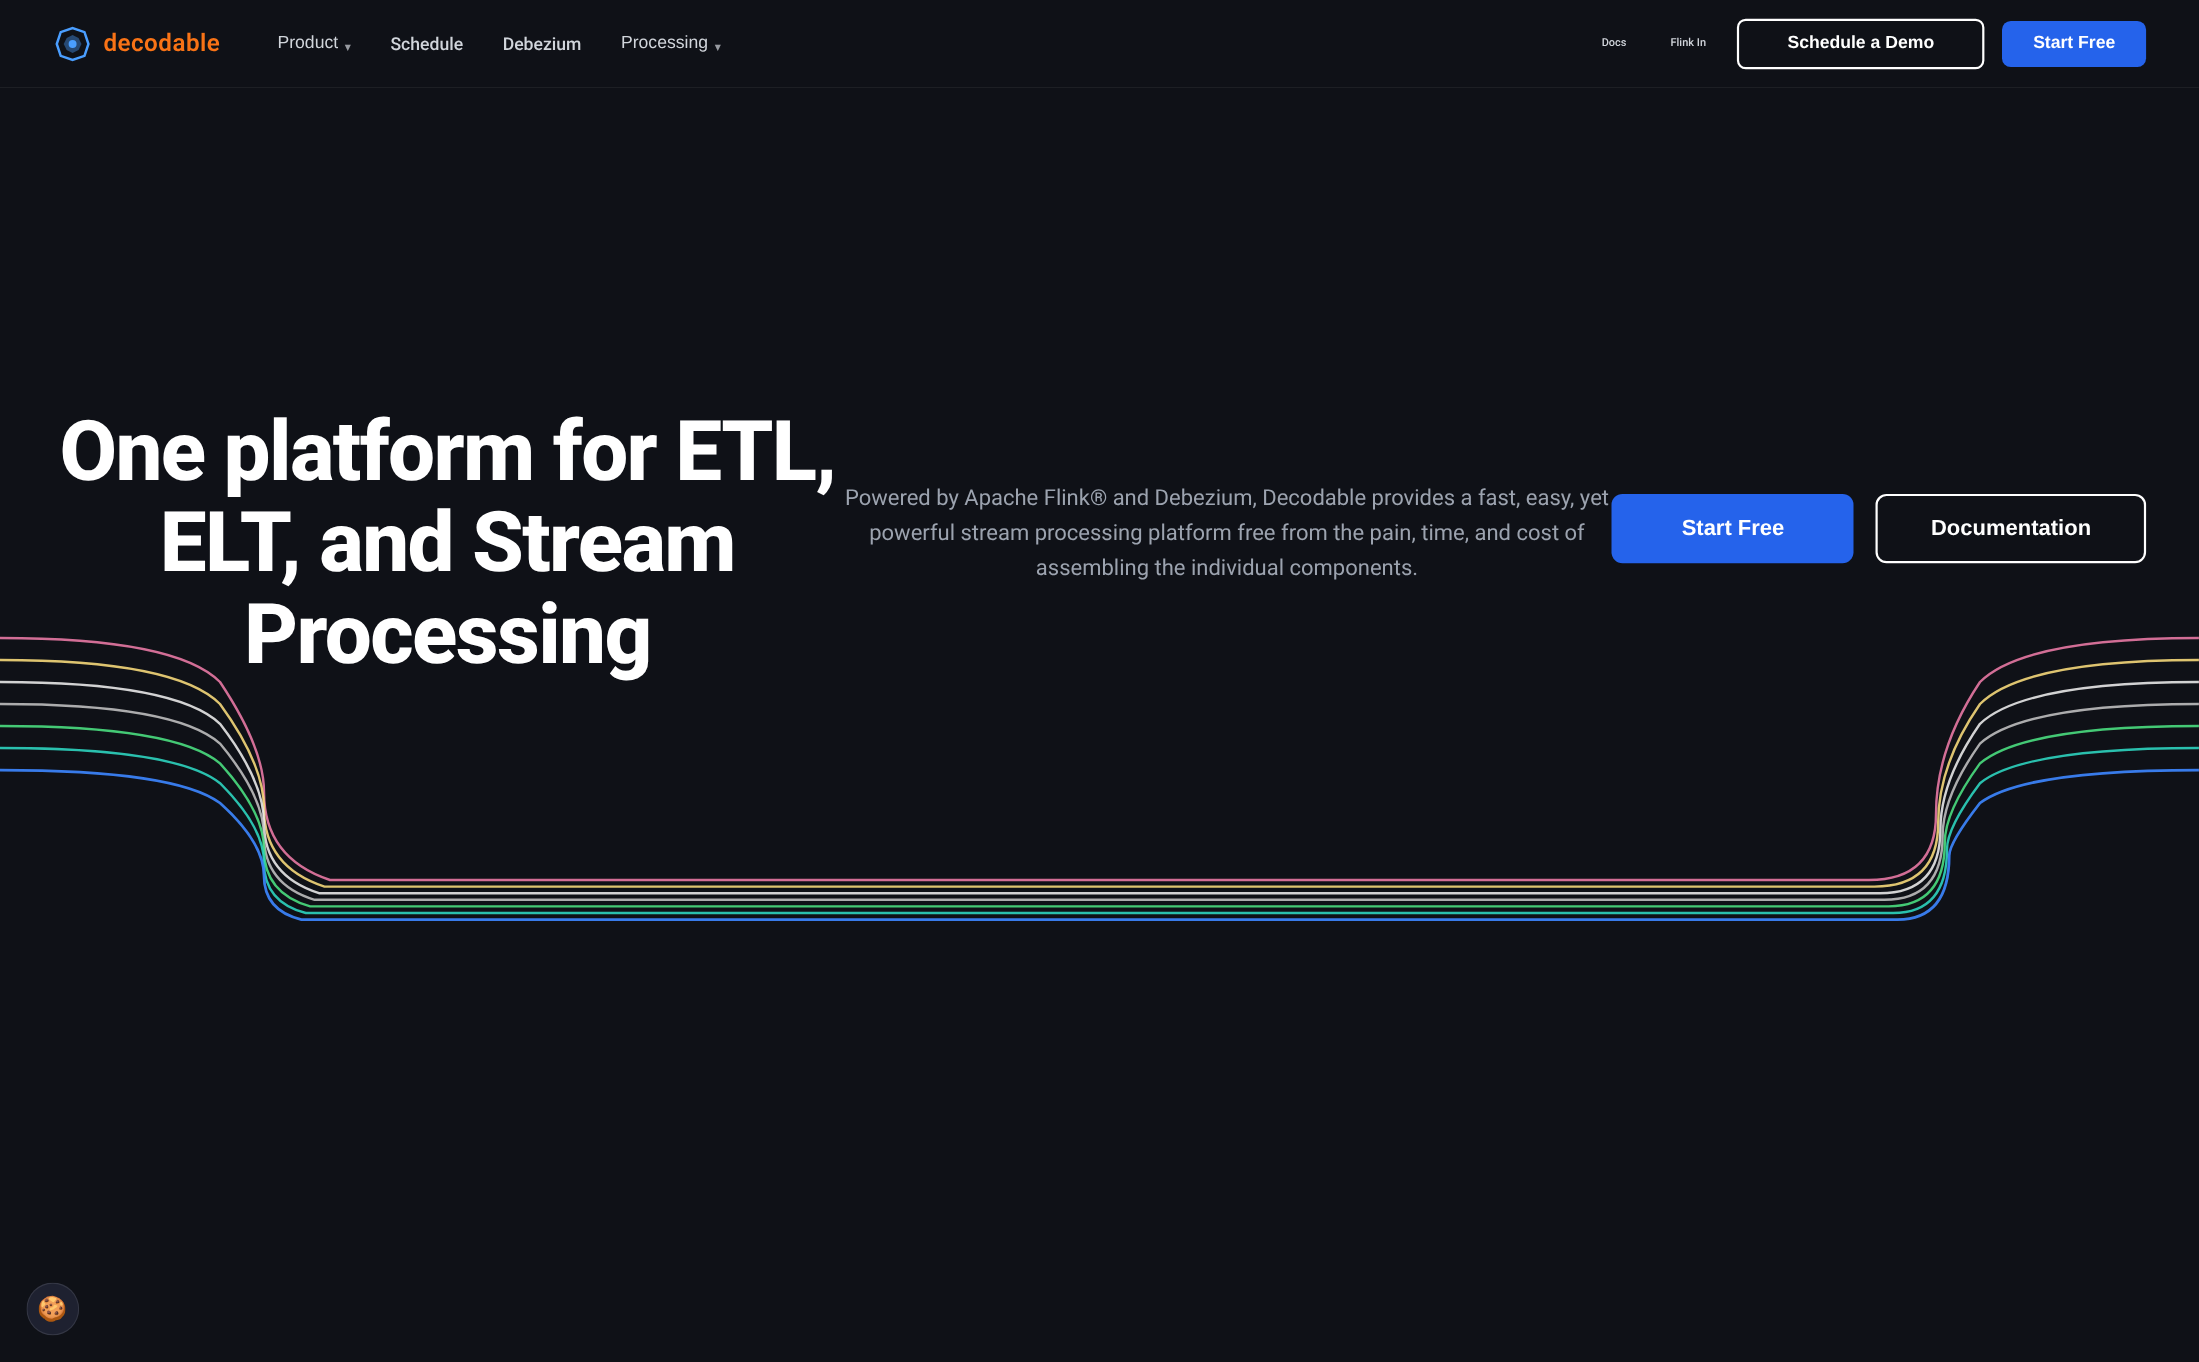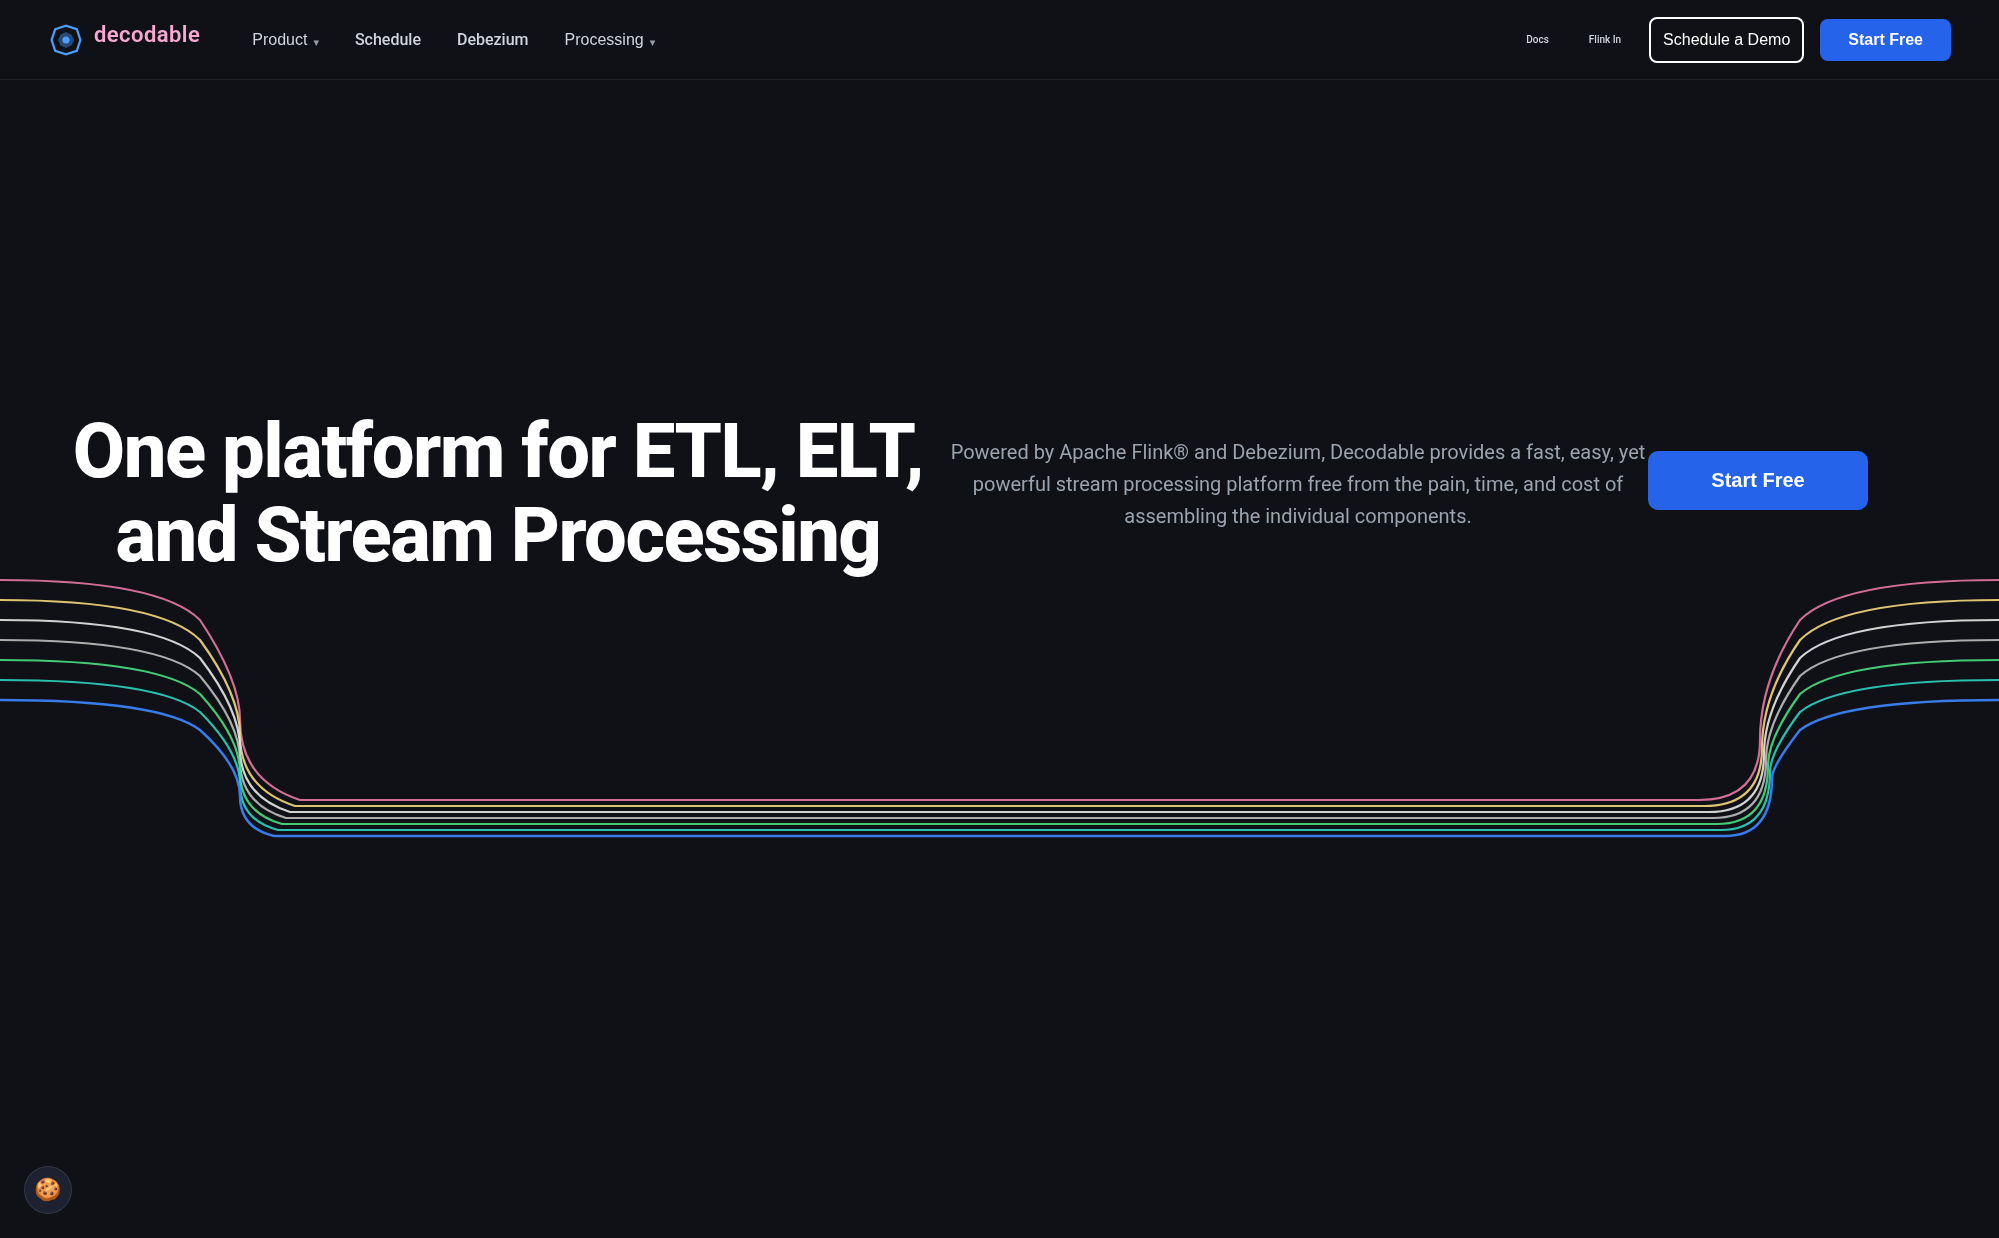--- a/index.html
+++ b/index.html
@@ -27,23 +27,24 @@
     }
 
     .nav-left {
       display: flex;
       align-items: center;
       gap: 36px;
     }
 
     .logo {
       display: flex;
+      align-items: center;
       gap: 10px;
       text-decoration: none;
-      color: #f9a8d4;
+      color: #f97316;
     }
 
     .logo-icon {
       width: 36px;
       height: 36px;
     }
 
     .logo-text {
       font-size: 22px;
       font-weight: 600;
@@ -88,24 +89,24 @@
     .nav-right a {
       color: #d1d5db;
       font-size: 10px;
       font-weight: 500;
       text-decoration: none;
       padding: 8px 12px;
       transition: color 0.2s;
     }
 
     .btn-schedule {
-      padding: 12px 12px;
+      padding: 12px 44px;
       border-radius: 8px;
       font-size: 16px;
-      font-weight: 400;
+      font-weight: 700;
       cursor: pointer;
       border: 2px solid #ffffff;
       background: transparent;
       color: #ffffff;
       transition: background 0.2s, color 0.2s;
       text-align: center;
     }
 
     .btn-start-free-nav {
       padding: 12px 28px;
@@ -260,20 +261,21 @@
     <button class="btn-start-free-nav">Start Free</button>
   </div>
 </nav>
 
 <section class="hero">
   <h1 class="hero-title">One platform for ETL, ELT, and Stream Processing</h1>
   <p class="hero-subtitle">Powered by Apache Flink® and Debezium, Decodable provides a fast, easy, yet powerful stream processing platform free from the pain, time, and cost of assembling the individual components.</p>
 
   <div class="hero-buttons">
     <button class="btn-hero-primary">Start Free</button>
+    <button class="btn-hero-secondary">Documentation</button>
   </div>
 
   <div class="lines-container">
     <svg viewBox="0 0 1999 320" preserveAspectRatio="none" xmlns="http://www.w3.org/2000/svg">
 
       <path d="M0,60 Q160,60 200,100 Q240,160 240,200 Q240,260 300,280 L1699,280 Q1760,280 1760,220 Q1760,160 1800,100 Q1840,60 1999,60" fill="none" stroke="#e879a4" stroke-width="2.2" opacity="0.9"></path>
 
       <path d="M0,80 Q160,80 200,120 Q240,175 240,215 Q240,268 295,286 L1704,286 Q1762,286 1762,228 Q1762,175 1800,120 Q1840,80 1999,80" fill="none" stroke="#f5d87a" stroke-width="2.2" opacity="0.9"></path>
 
       <path d="M0,100 Q160,100 200,138 Q240,190 240,228 Q240,276 290,292 L1709,292 Q1764,292 1764,234 Q1764,190 1800,138 Q1840,100 1999,100" fill="none" stroke="#e8e8e8" stroke-width="2.2" opacity="0.9"></path>

